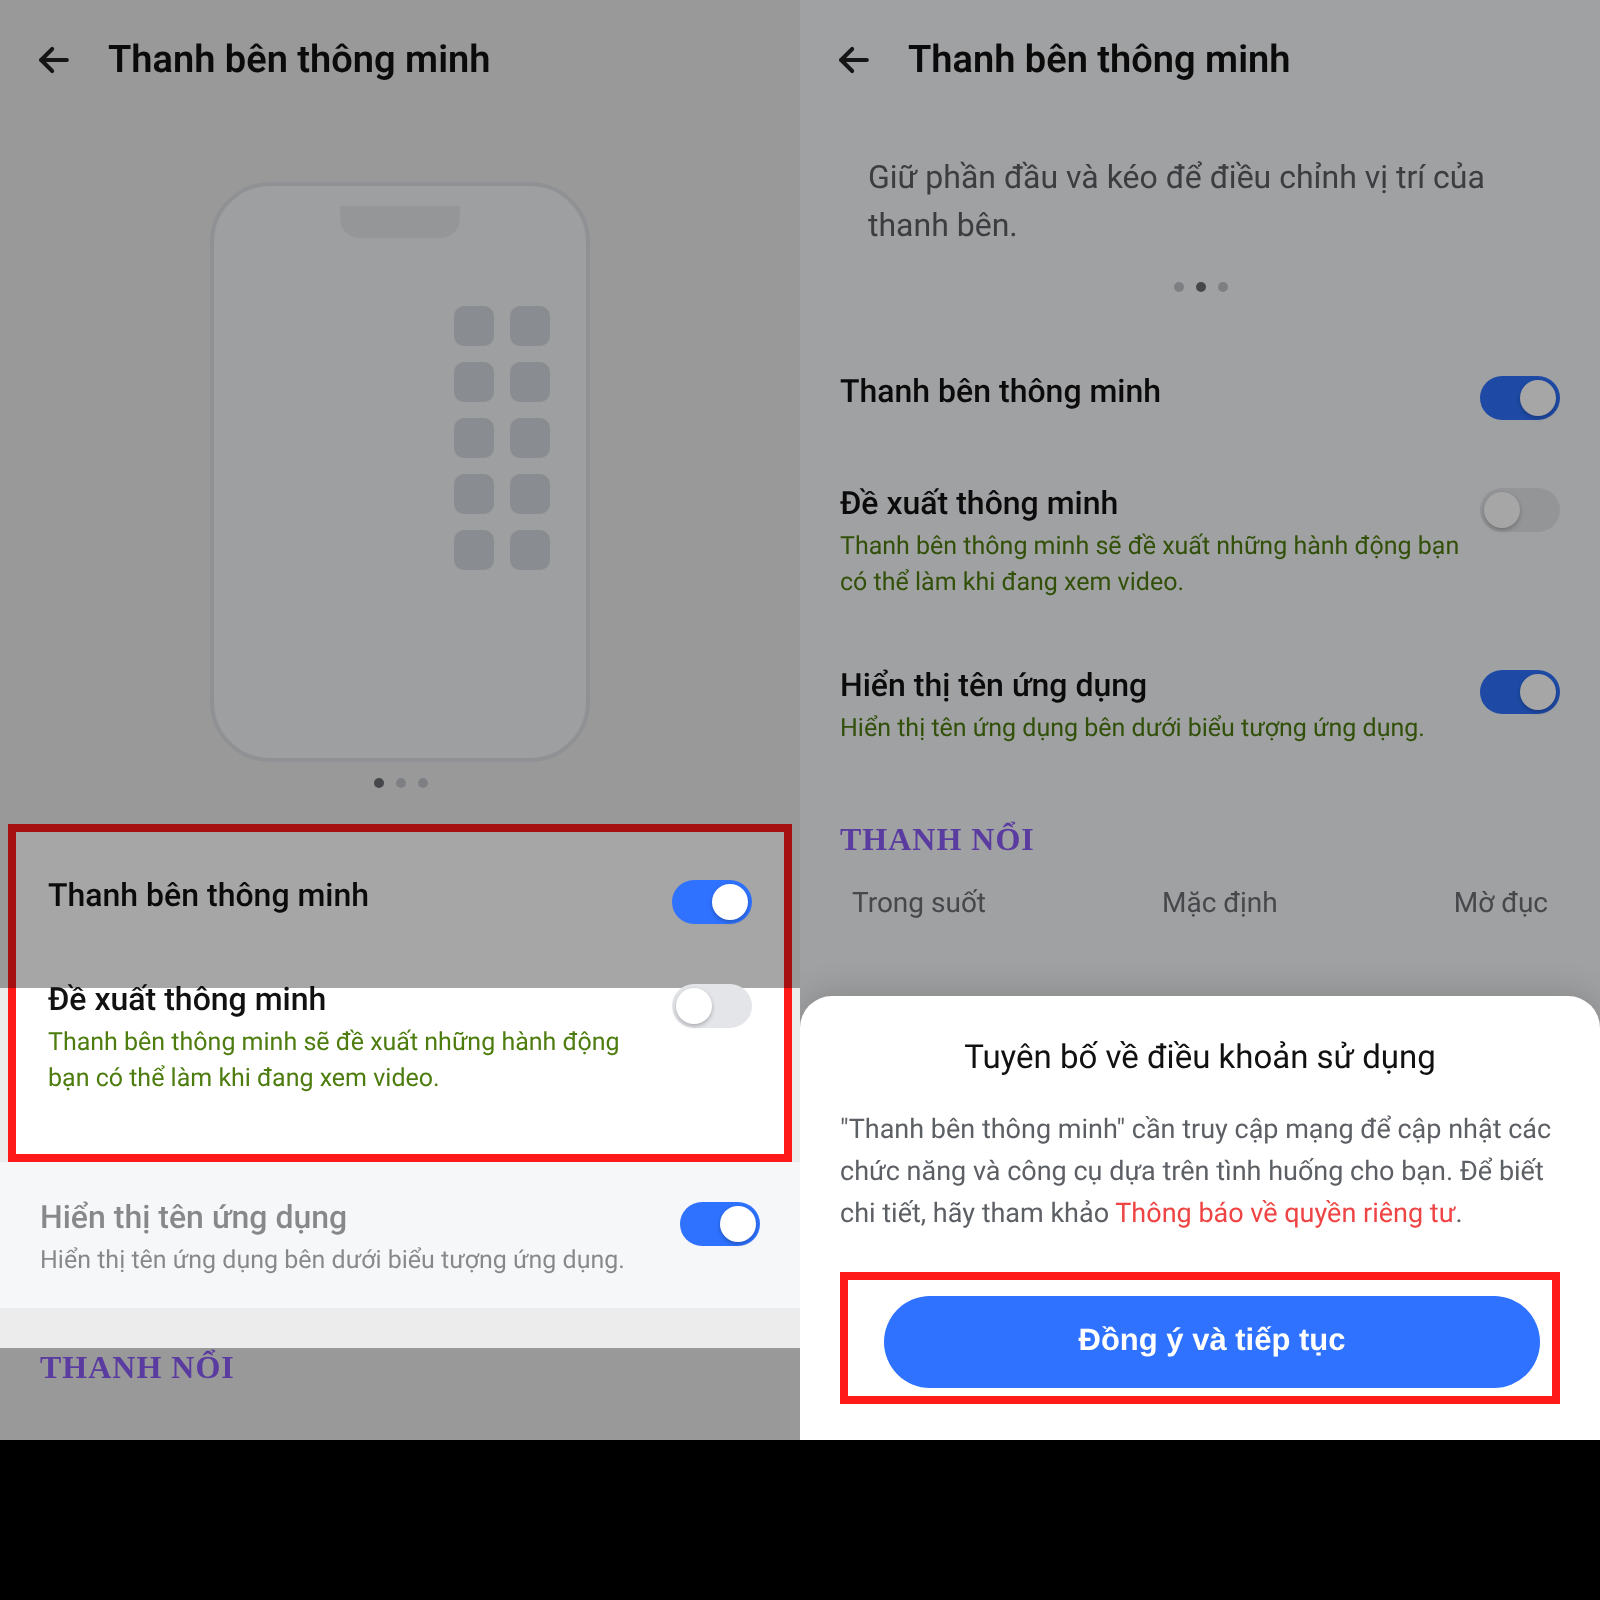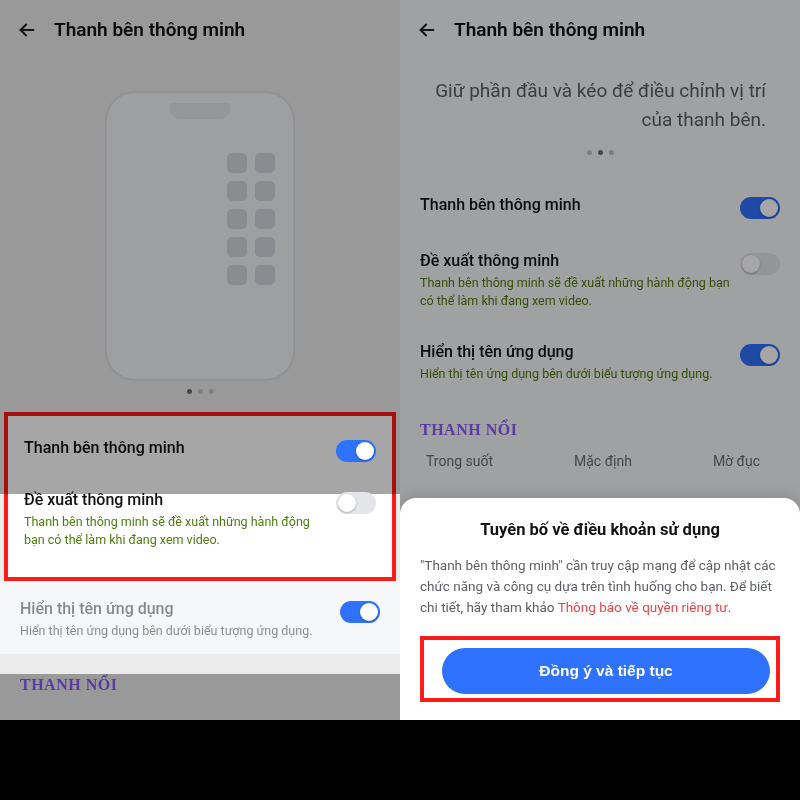--- a/index.html
+++ b/index.html
@@ -29,27 +29,27 @@
   .setting-desc { font-size: 12.5px; color: #4d7c0f; line-height: 1.45; margin-top: 4px; }
   .toggle { width: 40px; height: 22px; border-radius: 11px; position: relative; flex-shrink: 0; margin-top: 2px; }
   .toggle::after { content: ""; position: absolute; top: 2px; width: 18px; height: 18px; border-radius: 50%; background: #fff; box-shadow: 0 1px 2px rgba(0,0,0,.25); }
   .toggle.on { background: #2e72ff; }
   .toggle.on::after { right: 2px; }
   .toggle.off { background: #e3e5e9; }
   .toggle.off::after { left: 2px; }
   .below-box { background: #f6f7f9; padding: 4px 20px 0 20px; }
   .section-header { font-size: 16px; letter-spacing: .5px; color: #8b5cf6; padding: 22px 20px 4px 20px; font-weight: 600; font-family: Liberation Serif, serif; }
   
-  .instr { text-align: right; color: #5b5e63; font-size: 19px; line-height: 1.5; padding: 26px 34px 8px 34px; }
+  .instr { text-align: left; color: #5b5e63; font-size: 16px; line-height: 1.5; padding: 26px 34px 8px 34px; }
   .settings-list { padding: 6px 20px 0 20px; }
   .settings-list .setting-row { border: none; padding: 16px 0; }
-  .opacity-row { display: flex; justify-content: space-between; padding: 10px 40px 0 26px; font-size: 14px; color: #6c6f74; }
+  .opacity-row { display: flex; justify-content: space-between; padding: 10px 26px 0 26px; font-size: 14px; color: #6c6f74; }
   
   .sheet { position: absolute; left: 0; right: 0; bottom: 0; background: #ffffff; border-radius: 16px 16px 0 0; padding: 22px 20px 18px 20px; box-shadow: 0 -2px 16px rgba(0,0,0,.15); z-index: 5; }
-  .sheet-title { font-size: 16.5px; font-weight: 700; color: #111; text-align: center; margin-bottom: 16px; }
+  .sheet-title { font-size: 16.5px; font-weight: 400; color: #111; text-align: center; margin-bottom: 16px; }
   .sheet-body { font-size: 13.5px; color: #5c5f64; line-height: 1.55; margin-bottom: 18px; }
   .sheet-body .link { color: #ef4444; }
   .btn-highlight { border: 4px solid #ff1a1a; padding: 8px 6px 4px 18px; }
   .primary-btn { width: 100%; background: #2e72ff; color: #fff; border: none; border-radius: 26px; height: 46px; font-size: 15.5px; font-weight: 600; }
   
   .dim-text .setting-title,
   .dim-text .setting-desc,
   .dim-text .section-header { color: rgba(0,0,0,0.45); }
 </style>
 </head>

